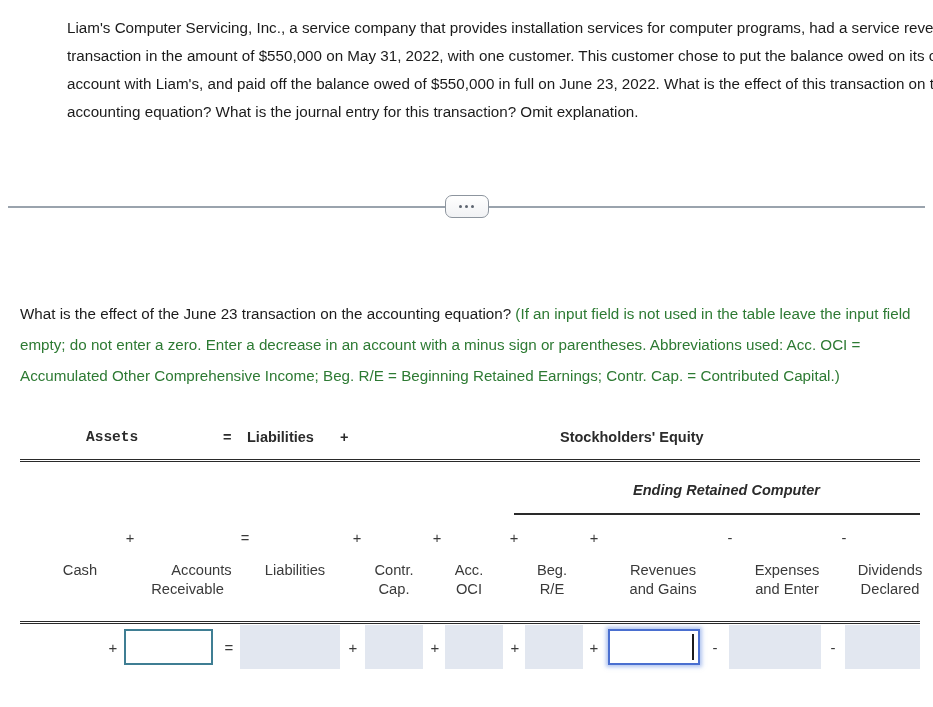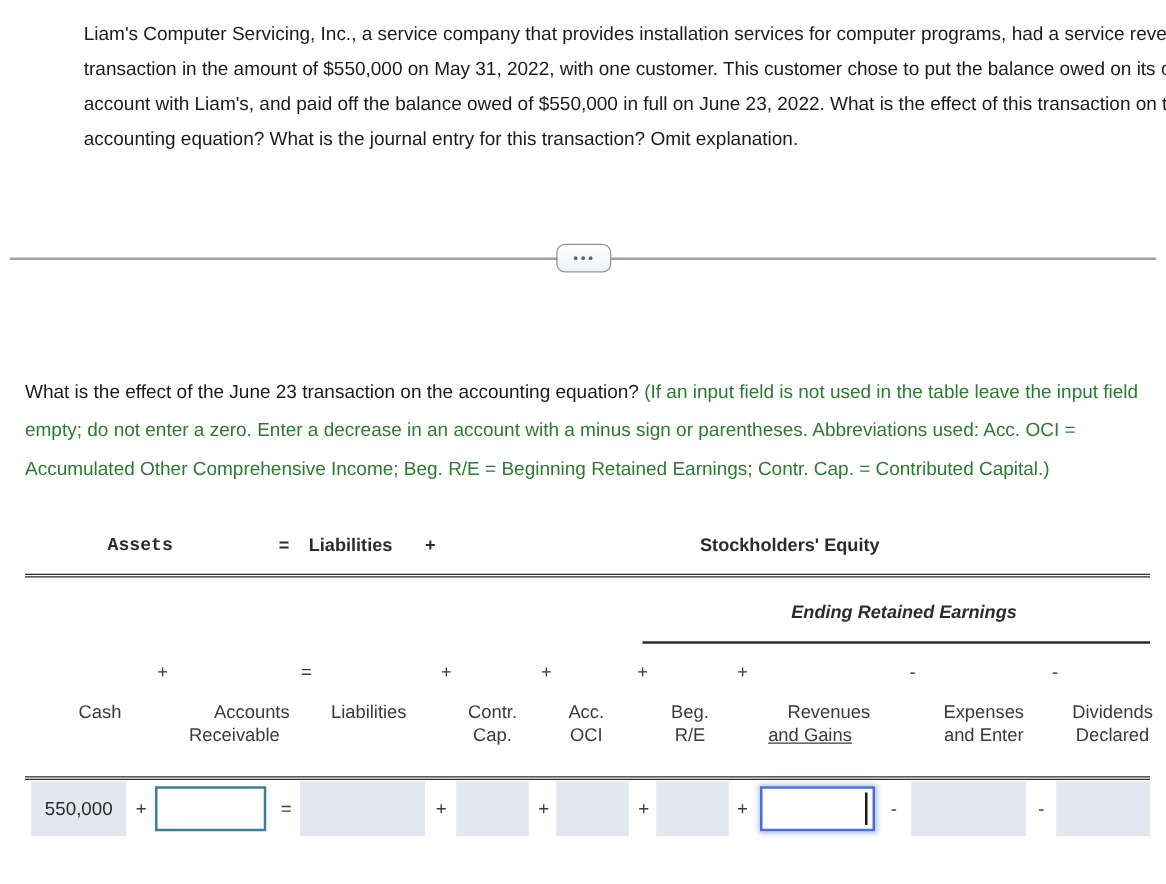--- a/index.html
+++ b/index.html
@@ -260,21 +260,21 @@
   <div class="row-top">
     <div class="lbl lbl-assets">Assets</div>
     <div class="lbl lbl-eq1">=</div>
     <div class="lbl lbl-liab">Liabilities</div>
     <div class="lbl lbl-plus1">+</div>
     <div class="lbl lbl-se">Stockholders' Equity</div>
   </div>
 
   <div class="rule-main"></div>
 
-  <div class="lbl-ere">Ending Retained Earnings</div>
+  <div class="lbl-ere">Ending Retained Computer</div>
   <div class="rule-ere"></div>
 
   <div class="colhead" style="left:25px;width:70px;">Cash</div>
   <div class="op" style="left:95px;width:30px;">+</div>
   <div class="colhead" style="left:119px;width:125px;">Accounts</div>
   <div class="op" style="left:210px;width:30px;">=</div>
   <div class="colhead" style="left:220px;width:110px;">Liabilities</div>
   <div class="op" style="left:325px;width:24px;">+</div>
   <div class="colhead" style="left:338px;width:72px;">Contr.</div>
   <div class="op" style="left:405px;width:24px;">+</div>
@@ -285,31 +285,28 @@
   <div class="colhead" style="left:583px;width:120px;">Revenues</div>
   <div class="op" style="left:698px;width:24px;">-</div>
   <div class="colhead" style="left:707px;width:120px;">Expenses</div>
   <div class="op" style="left:812px;width:24px;">-</div>
   <div class="colhead" style="left:820px;width:100px;">Dividends</div>
 
   <div class="colhead2" style="left:105px;width:125px;">Receivable</div>
   <div class="colhead2" style="left:338px;width:72px;">Cap.</div>
   <div class="colhead2" style="left:418px;width:62px;">OCI</div>
   <div class="colhead2" style="left:497px;width:70px;">R/E</div>
-  <div class="colhead2" style="left:568px;width:120px;text-decoration:underline;">and Gains</div>
+  <div class="colhead2" style="left:583px;width:120px;">and Gains</div>
   <div class="colhead2" style="left:707px;width:120px;">and Enter</div>
   <div class="colhead2" style="left:820px;width:100px;">Declared</div>
 
   <div class="rule-row"></div>
 
   <div class="datarow">
 
-    <div class="cell" style="left:5px;width:76px;">
-      <div class="cell-val">550,000</div>
-    </div>
 
     <div class="op-row" style="left:82px;width:22px;">+</div>
 
     <input class="inputbox" style="left: 104px; width: 89px;" value="">
 
     <div class="op-row" style="left:198px;width:22px;">=</div>
 
     <div class="cell" style="left:220px;width:100px;">
       <div class="cell-val"></div>
     </div>

